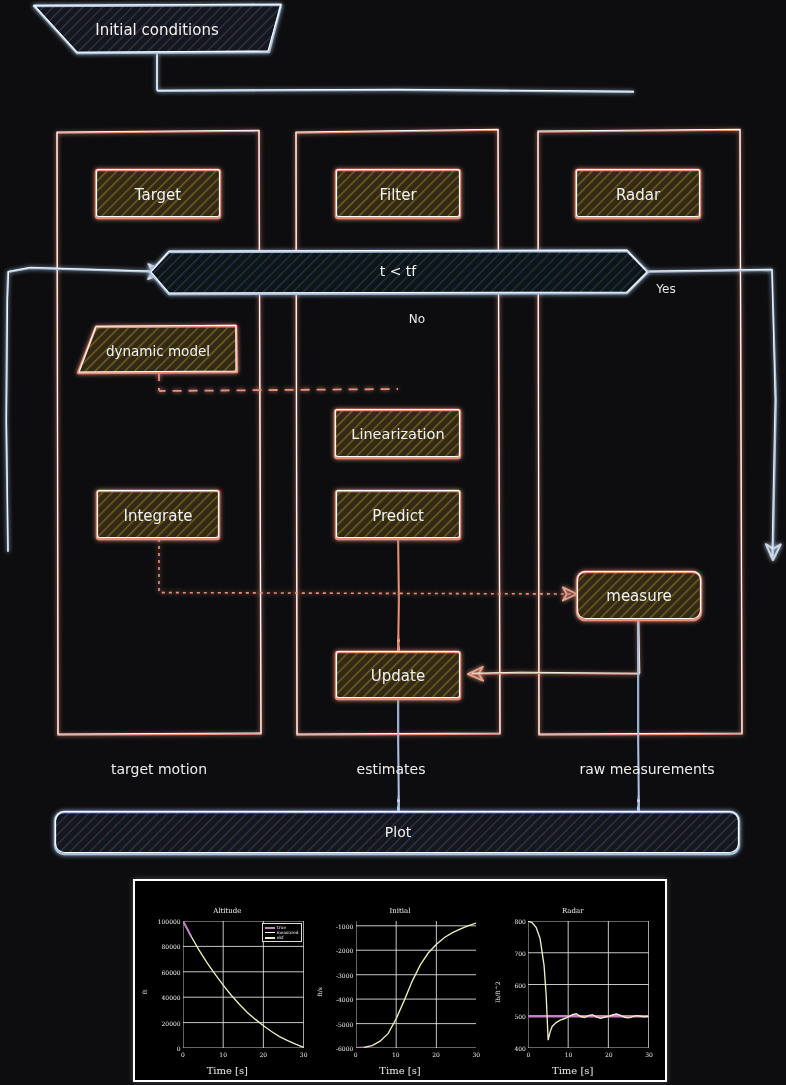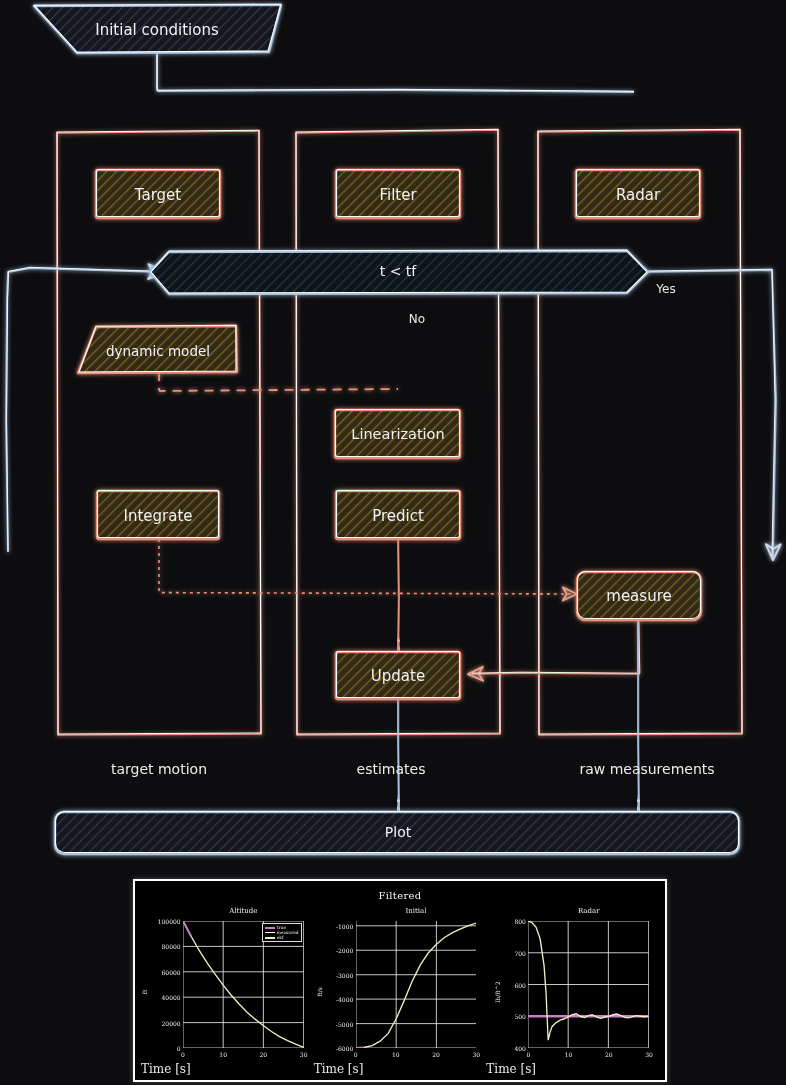--- a/index.html
+++ b/index.html
@@ -31,32 +31,32 @@
     box-shadow:0 0 6px rgba(255,255,255,.25);
   }
   #chart-title{
     position:absolute;top:9px;left:0;width:100%;text-align:center;
     color:#f4f4f4;font-family:"DejaVu Serif",serif;font-size:10px;
     letter-spacing:.3px;
   }
   .subplots{position:absolute;top:24px;left:6px;right:6px;bottom:2px;display:flex;}
   .sp{flex:1;position:relative;}
   .sp-title{
-    position:absolute;top:2px;left:16px;width:100%;text-align:center;
+    position:absolute;top:2px;left:0;width:100%;text-align:center;
     color:#f0f0f0;font-family:"DejaVu Serif",serif;font-size:7px;
   }
   .sp-plot{position:absolute;left:42px;right:10px;top:16px;bottom:30px;}
   .sp-ylab{
     position:absolute;left:1px;top:50%;
     transform:translateY(-50%) rotate(-90deg);transform-origin:center;
     color:#eaeaea;font-family:"DejaVu Serif",serif;font-size:6px;white-space:nowrap;
   }
   .sp-xlab{
-    position:absolute;bottom:2px;left:0;width:100%;text-align:left;
-    color:#eaeaea;font-family:"DejaVu Serif",serif;font-size:12px;
+    position:absolute;bottom:2px;left:0;width:100%;text-align:center;
+    color:#eaeaea;font-family:"DejaVu Serif",serif;font-size:10px;
   }
   .ytick{
     position:absolute;right:102%;transform:translateY(-50%);
     color:#efefef;font-family:"DejaVu Serif",serif;font-size:6px;white-space:nowrap;
   }
   .xtick{
     position:absolute;top:102%;transform:translateX(-50%);
     color:#efefef;font-family:"DejaVu Serif",serif;font-size:6px;white-space:nowrap;
   }
   .legendbox{
@@ -261,21 +261,20 @@
   <text class="lanelabel" x="647" y="770">raw measurements</text>
 
   <g>
     <rect x="55" y="812" width="684" height="42" rx="9" fill="url(#hatchBlue)" stroke="#a8c3e0" stroke-width="2.3" filter="url(#glowS)"></rect>
     <rect x="55.5" y="811.5" width="683" height="41" rx="9" fill="none" stroke="#ffffff" stroke-width="1.05"></rect>
     <text class="nodelabel" x="398" y="833" font-size="14">Plot</text>
   </g>
 </svg>
 
 <div id="chartpanel">
-  <div id="chart-title">Filtered</div>
   <div class="subplots">
 
     <div class="sp">
       <div class="sp-title">Altitude</div>
       <div class="sp-ylab">ft</div>
       <div class="sp-plot">
         <svg viewBox="0 0 100 100" preserveAspectRatio="none" style="position:absolute;inset:0;width:100%;height:100%;background:#000;">
           <g stroke="#ffffff" stroke-width="0.7" opacity=".9">
             <line x1="0" y1="0" x2="100" y2="0"></line>
                 <line x1="0" y1="20" x2="100" y2="20"></line>

